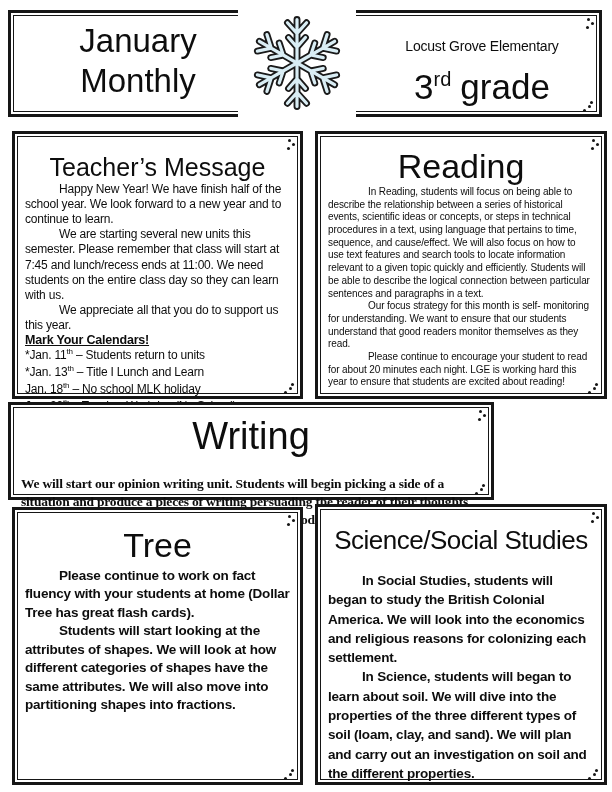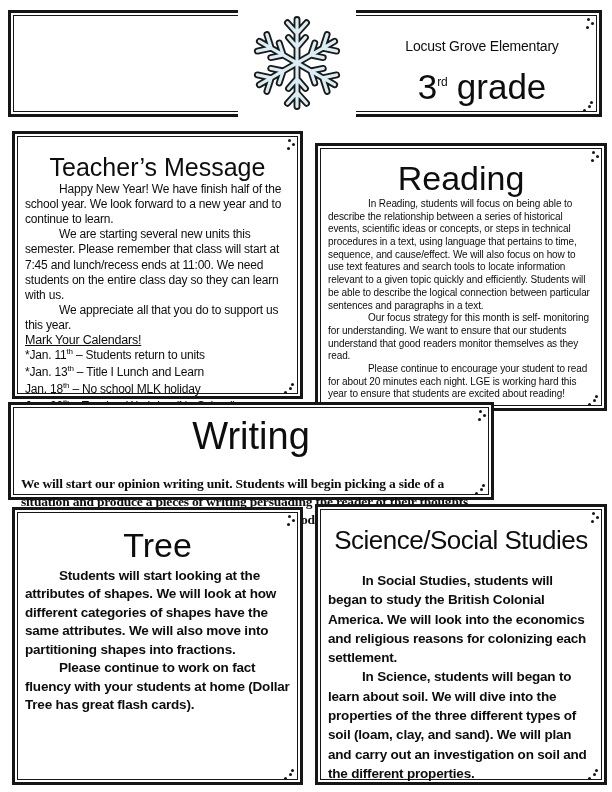--- a/index.html
+++ b/index.html
@@ -48,26 +48,26 @@
     background: #ffffff; z-index: 2;
     display: flex; align-items: center; justify-content: center;
   }
   .snow-box svg { width: 106px; height: 106px; }
   .hdr-right {
     position: absolute; left: 352px; top: 0; width: 238px; height: 100%;
     text-align: center;
   }
   .school-name { margin-top: 25px; font-size: 14px; letter-spacing: -0.2px; }
   .grade-label { margin-top: 13px; font-size: 35px; }
-  .grade-label sup { font-size: 12px; }
+  .grade-label sup { font-size: 20px; }
   .grade-word { margin-left: 9px; }
 
   
   #teacher { left: 12px;  top: 131px; width: 291px; height: 268px; }
-  #reading { left: 315px; top: 143px; width: 292px; height: 268px; }
+  #reading { left: 315px; top: 131px; width: 292px; height: 268px; }
   #writing { left: 8px;   top: 402px; width: 486px; height: 98px;  }
   #math    { left: 12px;  top: 507px; width: 291px; height: 278px; }
   #science { left: 315px; top: 504px; width: 292px; height: 281px; }
 
   .sec-title { text-align: center; margin: 0; font-weight: normal; }
   #teacher .sec-title { font-size: 25px; margin-top: 3px; }
   #reading .sec-title { font-size: 34px; margin-top: -3px; }
   #writing .sec-title { font-size: 38px; margin-top: -4px; line-height: 1.05; }
   #math    .sec-title { font-size: 34px; margin-top: 0; }
   #science .sec-title { font-size: 26px; margin-top: 2px; letter-spacing: -0.5px; }
@@ -79,34 +79,38 @@
   #reading .body-reg p { text-indent: 40px; }
 
   .body-bold { font-weight: bold; font-size: 13.5px; letter-spacing: -0.2px; }
   #writing .body-bold { line-height: 1.33; margin-top: 18px; font-family: Liberation Serif, serif; }
   #math .body-bold { line-height: 1.37; margin-top: 2px; }
   #math .body-bold p { text-indent: 34px; }
   #science .body-bold { line-height: 1.43; margin-top: 15px; }
   #science .body-bold p { text-indent: 34px; }
 
   .cal-heading {
-    font-weight: normal; text-decoration: underline;
+    font-weight: bold; text-decoration: underline;
     font-size: 12.5px; letter-spacing: -0.2px;
   }
   .cal-item { font-size: 12px; line-height: 1.32; letter-spacing: -0.2px; }
   .cal-item sup { font-size: 8px; }
 </style>
 </head>
 <body>
 
 <div id="page">
 
   <section class="frame" id="header">
     <i class="dots tr"></i>
     <i class="dots br"></i>
+    <div class="hdr-title">
+      <div>January</div>
+      <div>Monthly</div>
+    </div>
     <div class="hdr-right">
       <div class="school-name">Locust Grove Elementary</div>
       <div class="grade-label"><span>3</span><sup>rd</sup><span class="grade-word">grade</span></div>
     </div>
   </section>
 
   <div class="snow-box" style="position:absolute; left:238px; top:2px;">
     <svg viewBox="0 0 100 100" aria-hidden="true">
       <defs>
         <path id="arm" d="M50 50 L50 9 M50 22 L41 12 M50 22 L59 12 M50 35 L42 26 M50 35 L58 26"></path>
@@ -171,22 +175,22 @@
       </div>
     </div>
   </section>
 
   <section class="frame" id="math">
     <i class="dots tr"></i>
     <i class="dots br"></i>
     <div class="inner">
       <h2 class="sec-title">Tree</h2>
       <div class="body-bold">
+        <p>Please continue to work on fact fluency with your students at home (Dollar Tree has great flash cards).</p>
         <p>Students will start looking at the attributes of shapes. We will look at how different categories of shapes have the same attributes. We will also move into partitioning shapes into fractions.</p>
-        <p>Please continue to work on fact fluency with your students at home (Dollar Tree has great flash cards).</p>
       </div>
     </div>
   </section>
 
   <section class="frame" id="science">
     <i class="dots tr"></i>
     <i class="dots br"></i>
     <div class="inner">
       <h2 class="sec-title">Science/Social Studies</h2>
       <div class="body-bold">

